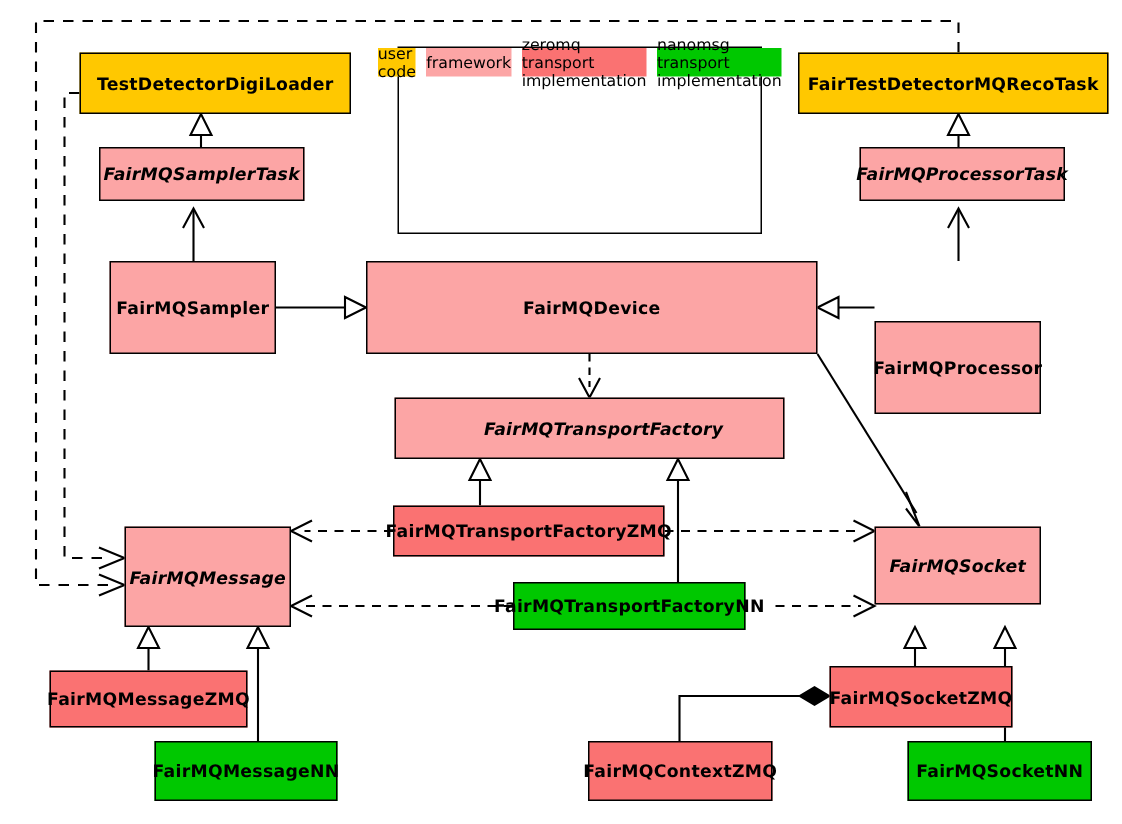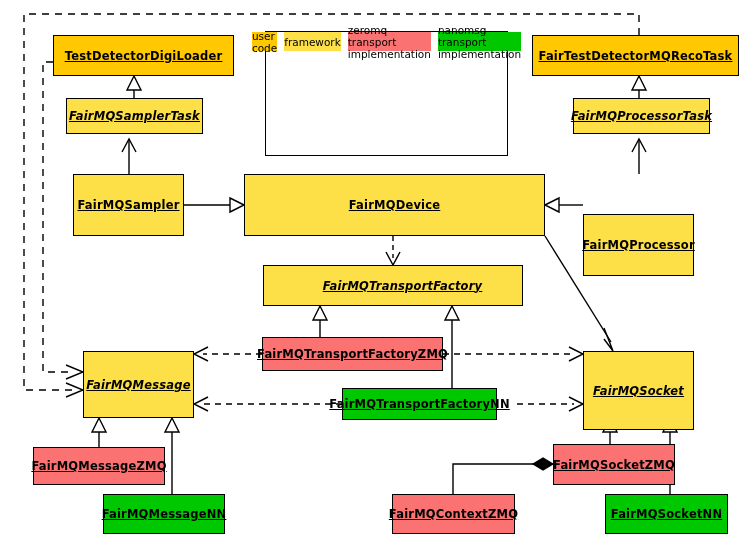--- a/index.html
+++ b/index.html
@@ -1,24 +1,24 @@
 <!DOCTYPE html>
 <html><head>
 <meta charset="utf-8">
 <style>
   html,body{margin:0;padding:0;background:#ffffff;}
   body{font-family:"DejaVu Sans","Liberation Sans",sans-serif;}
   #diagram{position:relative;width:748px;height:549px;overflow:hidden;background:#fff;}
   #edges{position:absolute;left:0;top:0;width:748px;height:549px;}
   .node{position:absolute;box-sizing:border-box;border:1.6px solid #000;
         display:flex;align-items:center;justify-content:center;
-        font-size:11.5px;font-weight:bold;color:#000;letter-spacing:.2px;z-index:3;text-decoration:underline;}
+        font-size:11.5px;font-weight:bold;color:#000;letter-spacing:.2px;z-index:3;}
   .node.italic{font-style:italic;}
   .c-user{background:#ffc800;}
-  .c-framework{background:#fde047;}
+  .c-framework{background:#fca5a5;}
   .c-zmq{background:#fa7272;}
   .c-nn{background:#00c800;}
   #legend{position:absolute;left:265px;top:31px;width:243px;height:125px;
           background:#fff;border:1.6px solid #000;z-index:4;
           display:flex;justify-content:center;gap:7px;padding:0 10px;box-sizing:border-box;}
   .legend-row{height:19px;display:flex;align-items:center;justify-content:center;
               font-size:10.5px;font-weight:normal;color:#000;}
 </style>
 </head>
 <body>
@@ -104,20 +104,20 @@
   <div class="node c-framework italic" style="left:66px;top:98px;width:137px;height:36px;">FairMQSamplerTask</div>
   <div class="node c-framework" style="left:73px;top:174px;width:111px;height:62px;">FairMQSampler</div>
   <div class="node c-framework" style="left:244px;top:174px;width:301px;height:62px;">FairMQDevice</div>
   <div class="node c-user" style="left:532px;top:35px;width:207px;height:41px;">FairTestDetectorMQRecoTask</div>
   <div class="node c-framework italic" style="left:573px;top:98px;width:137px;height:36px;">FairMQProcessorTask</div>
   <div class="node c-framework" style="left:583px;top:190px;width:111px;height:62px;margin-top:24px;">FairMQProcessor</div>
   <div class="node c-framework italic" style="left:263px;top:265px;width:260px;height:41px;padding-left:19px;">FairMQTransportFactory</div>
   <div class="node c-zmq" style="left:262px;top:337px;width:181px;height:34px;">FairMQTransportFactoryZMQ</div>
   <div class="node c-nn" style="left:342px;top:388px;width:155px;height:32px;">FairMQTransportFactoryNN</div>
   <div class="node c-framework italic" style="left:83px;top:351px;width:111px;height:67px;">FairMQMessage</div>
-  <div class="node c-framework italic" style="left:583px;top:351px;width:111px;height:79px;">FairMQSocket</div>
+  <div class="node c-framework italic" style="left:583px;top:351px;width:111px;height:52px;">FairMQSocket</div>
   <div class="node c-zmq" style="left:33px;top:447px;width:132px;height:38px;">FairMQMessageZMQ</div>
   <div class="node c-nn" style="left:103px;top:494px;width:122px;height:40px;">FairMQMessageNN</div>
   <div class="node c-zmq" style="left:553px;top:444px;width:122px;height:41px;">FairMQSocketZMQ</div>
   <div class="node c-zmq" style="left:392px;top:494px;width:123px;height:40px;">FairMQContextZMQ</div>
   <div class="node c-nn" style="left:605px;top:494px;width:123px;height:40px;">FairMQSocketNN</div>
 
 </div>
 
 </body></html>

